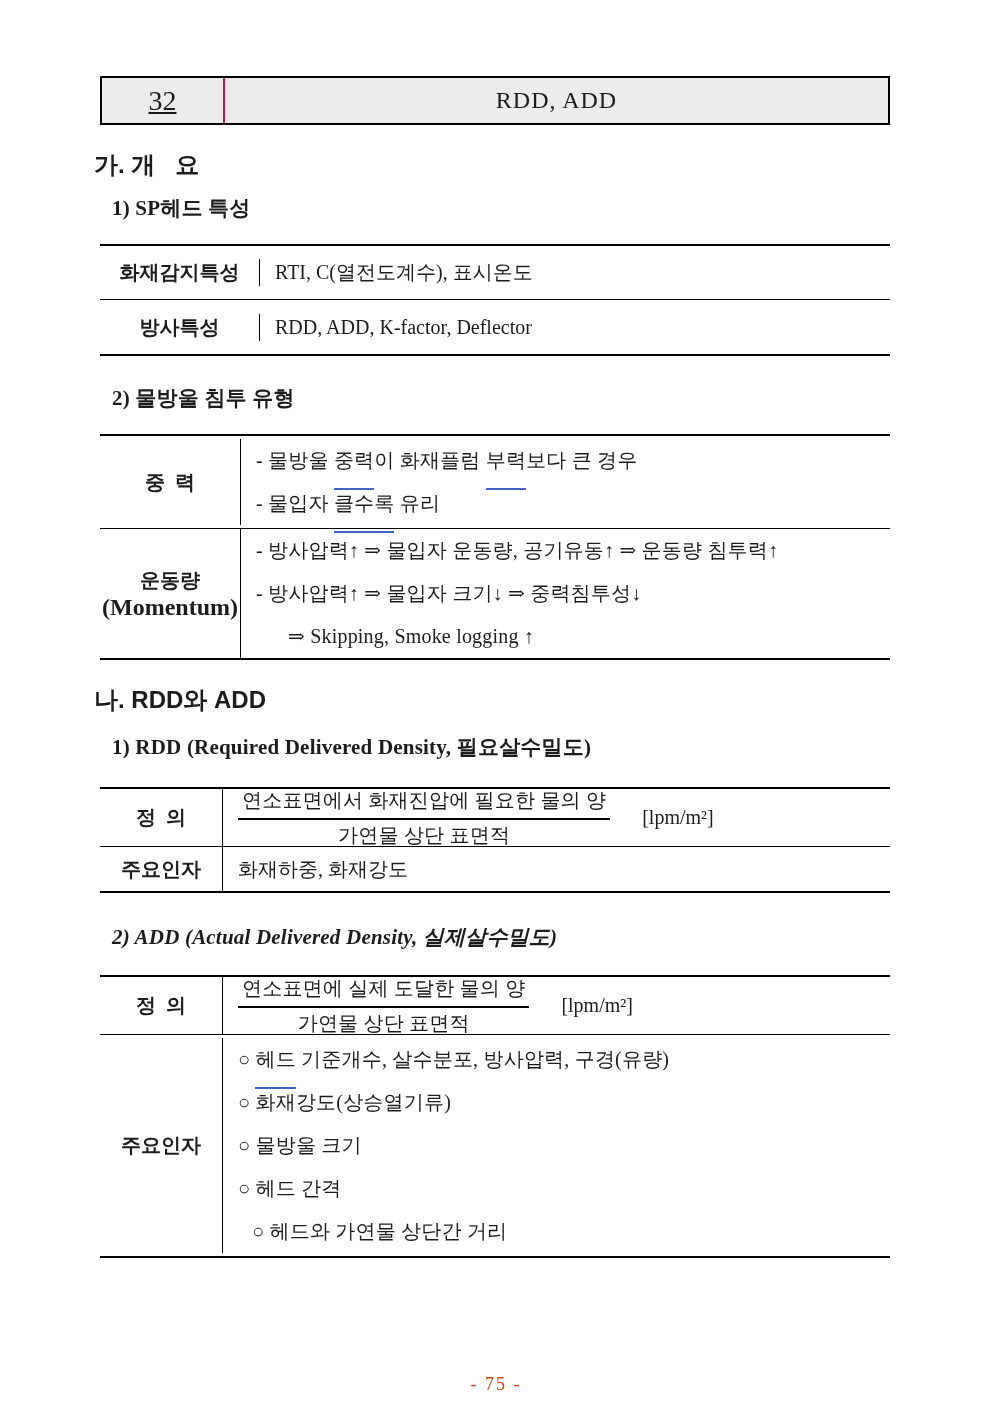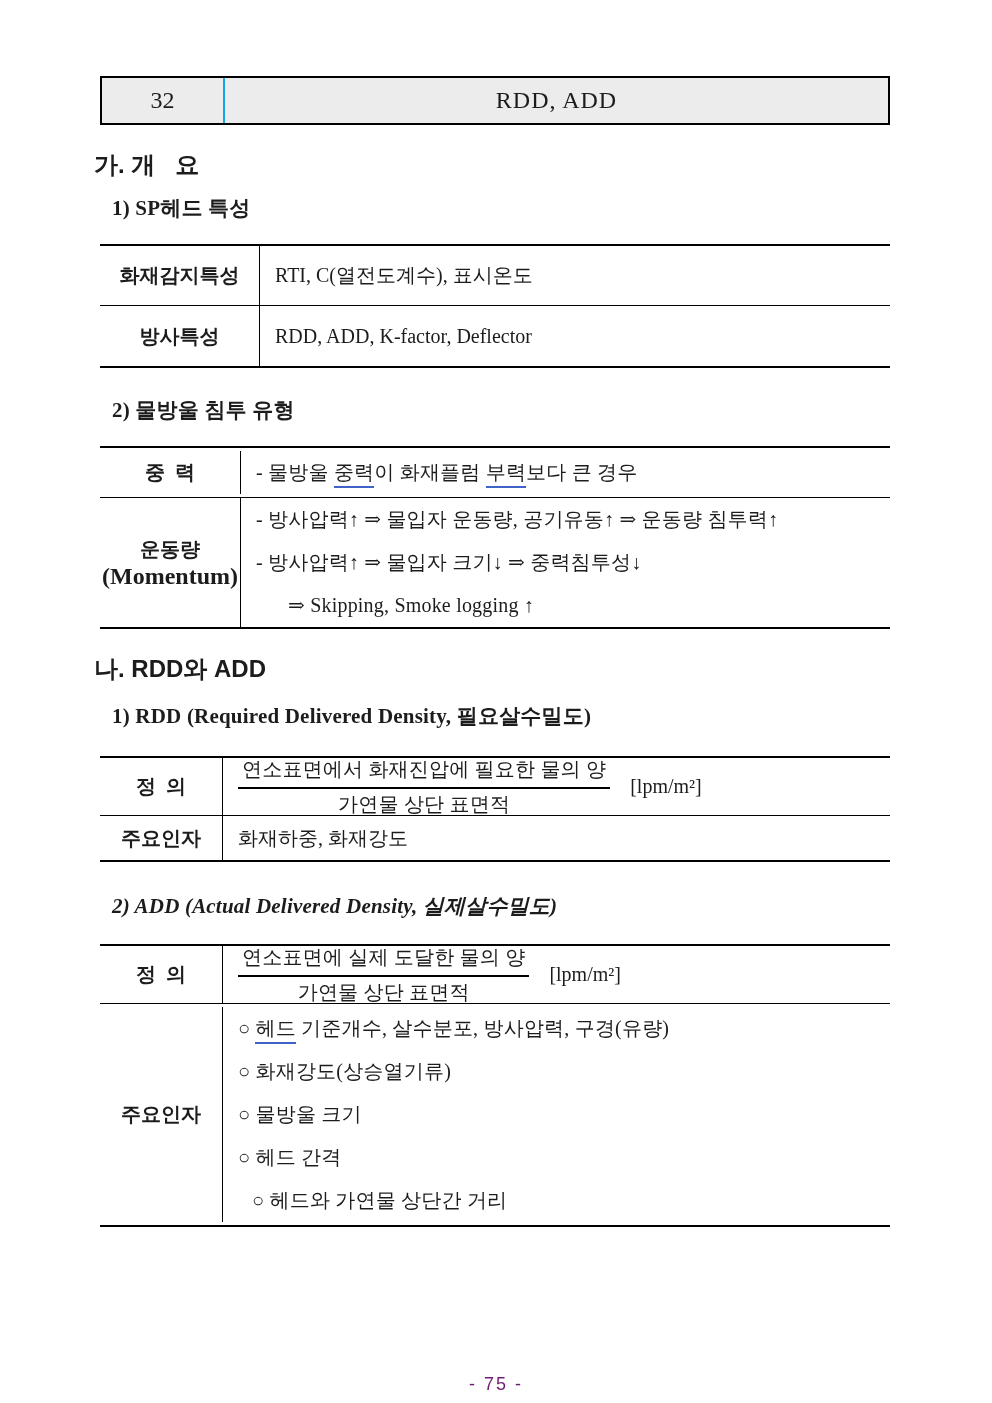--- a/index.html
+++ b/index.html
@@ -20,23 +20,24 @@
   .doc-header {
     display: flex;
     height: 49px;
     border: 2px solid #000;
     background: #ececec;
     box-sizing: border-box;
     align-items: stretch;
   }
   .doc-header .dh-no {
     flex: 0 0 121px;
-    border-right: 2px solid #0ea5e9;
+    border-right: 2px solid #be185d;
     display: flex; align-items: center; justify-content: center;
-    font-size: 24px;
+    font-size: 28px;
+    text-decoration: underline;
   }
   .doc-header .dh-title {
     flex: 1;
     display: flex; align-items: center; justify-content: center;
     font-size: 24px;
     letter-spacing: 1px;
   }
 
   
   .h-main {
@@ -75,58 +76,58 @@
   .tbl .val {
     flex: 1;
     display: flex; flex-direction: column; justify-content: center;
     padding-left: 15px;
     font-size: 20px;
     box-sizing: border-box;
   }
   .line { line-height: 43px; font-size: 20px; letter-spacing: 0.2px; }
   .line.indent { padding-left: 32px; }
   .line.indent-sm { padding-left: 14px; }
-  .u-seg span.u { border-bottom: 2px solid #3f63c6; padding-bottom: 3px; }
+  .u-seg span.u { border-bottom: 2px solid #3f63c6; padding-bottom: 17px; }
 
   .tbl-sp { margin-top: 22px; }
   .tbl-sp .lbl { flex: 0 0 160px; }
-  .tbl-sp .row { height: 60px; }
+  .tbl-sp .row { height: 54px; align-items: center; }
 
   .tbl-pen { margin-top: 22px; }
   .tbl-pen .lbl { flex: 0 0 141px; }
   .tbl-pen .row.r1 { padding: 3px 0; }
   .tbl-pen .lbl .lbl-sub { font-weight: bold; font-size: 24px; }
 
   .tbl-def { margin-top: 26px; }
   .tbl-def.add { margin-top: 24px; }
   .tbl-def .lbl { flex: 0 0 123px; }
   .tbl-def .row.r-def { height: 58px; }
   .tbl-def .row.r-fac { height: 44px; }
   .tbl-def .row.r-fac-multi { padding: 3px 0; }
 
   
-  .frac-wrap { display: flex; align-items: center; gap: 20px; }
+  .frac-wrap { display: flex; align-items: center; gap: 32px; }
   .frac { display: inline-flex; flex-direction: column; text-align: center; }
   .frac .num {
     border-bottom: 2px solid #000;
     padding: 0 4px 4px 4px;
     font-size: 20px; letter-spacing: 0.2px;
   }
   .frac .den { padding-top: 2px; font-size: 20px; letter-spacing: 0.2px; }
   .unit { font-size: 20px; }
 
   
   .page-footer {
     position: absolute;
     left: 0; right: 0; bottom: 8px;
     text-align: center;
-    font-family: Liberation Sans, sans-serif;
+    font-family: Liberation Serif, serif;
     font-size: 18px;
     letter-spacing: 2px;
-    color: #701a75;
+    color: #c2410c;
   }
 </style>
 </head>
 <body>
 
 <div class="page">
 
   <div class="doc-header">
     <div class="dh-no txt">32</div>
     <div class="dh-title txt">RDD, ADD</div>
@@ -146,20 +147,21 @@
     </div>
   </div>
 
   <div class="h-sub pen txt">2) 물방울 침투 유형</div>
 
   <div class="tbl tbl-pen">
     <div class="row r1">
       <div class="lbl txt">중  력</div>
       <div class="val">
         <div class="line u-seg txt"><span>- 물방울 </span><span class="u">중력</span><span>이 화재플럼 </span><span class="u">부력</span><span>보다 큰 경우</span></div>
+        <div class="line u-seg txt"><span>- 물입자 </span><span class="u">클수록</span><span> 유리</span></div>
       </div>
     </div>
     <div class="row">
       <div class="lbl">
         <span class="txt">운동량</span>
         <span class="lbl-sub txt">(Momentum)</span>
       </div>
       <div class="val">
         <div class="line u-seg txt"><span>- 방사압력↑ ⇒ 물입자 운동량, 공기유동↑ ⇒ 운동량 침투력↑</span></div>
         <div class="line u-seg txt"><span>- 방사압력↑ ⇒ 물입자 크기↓ ⇒ 중력침투성↓</span></div>

